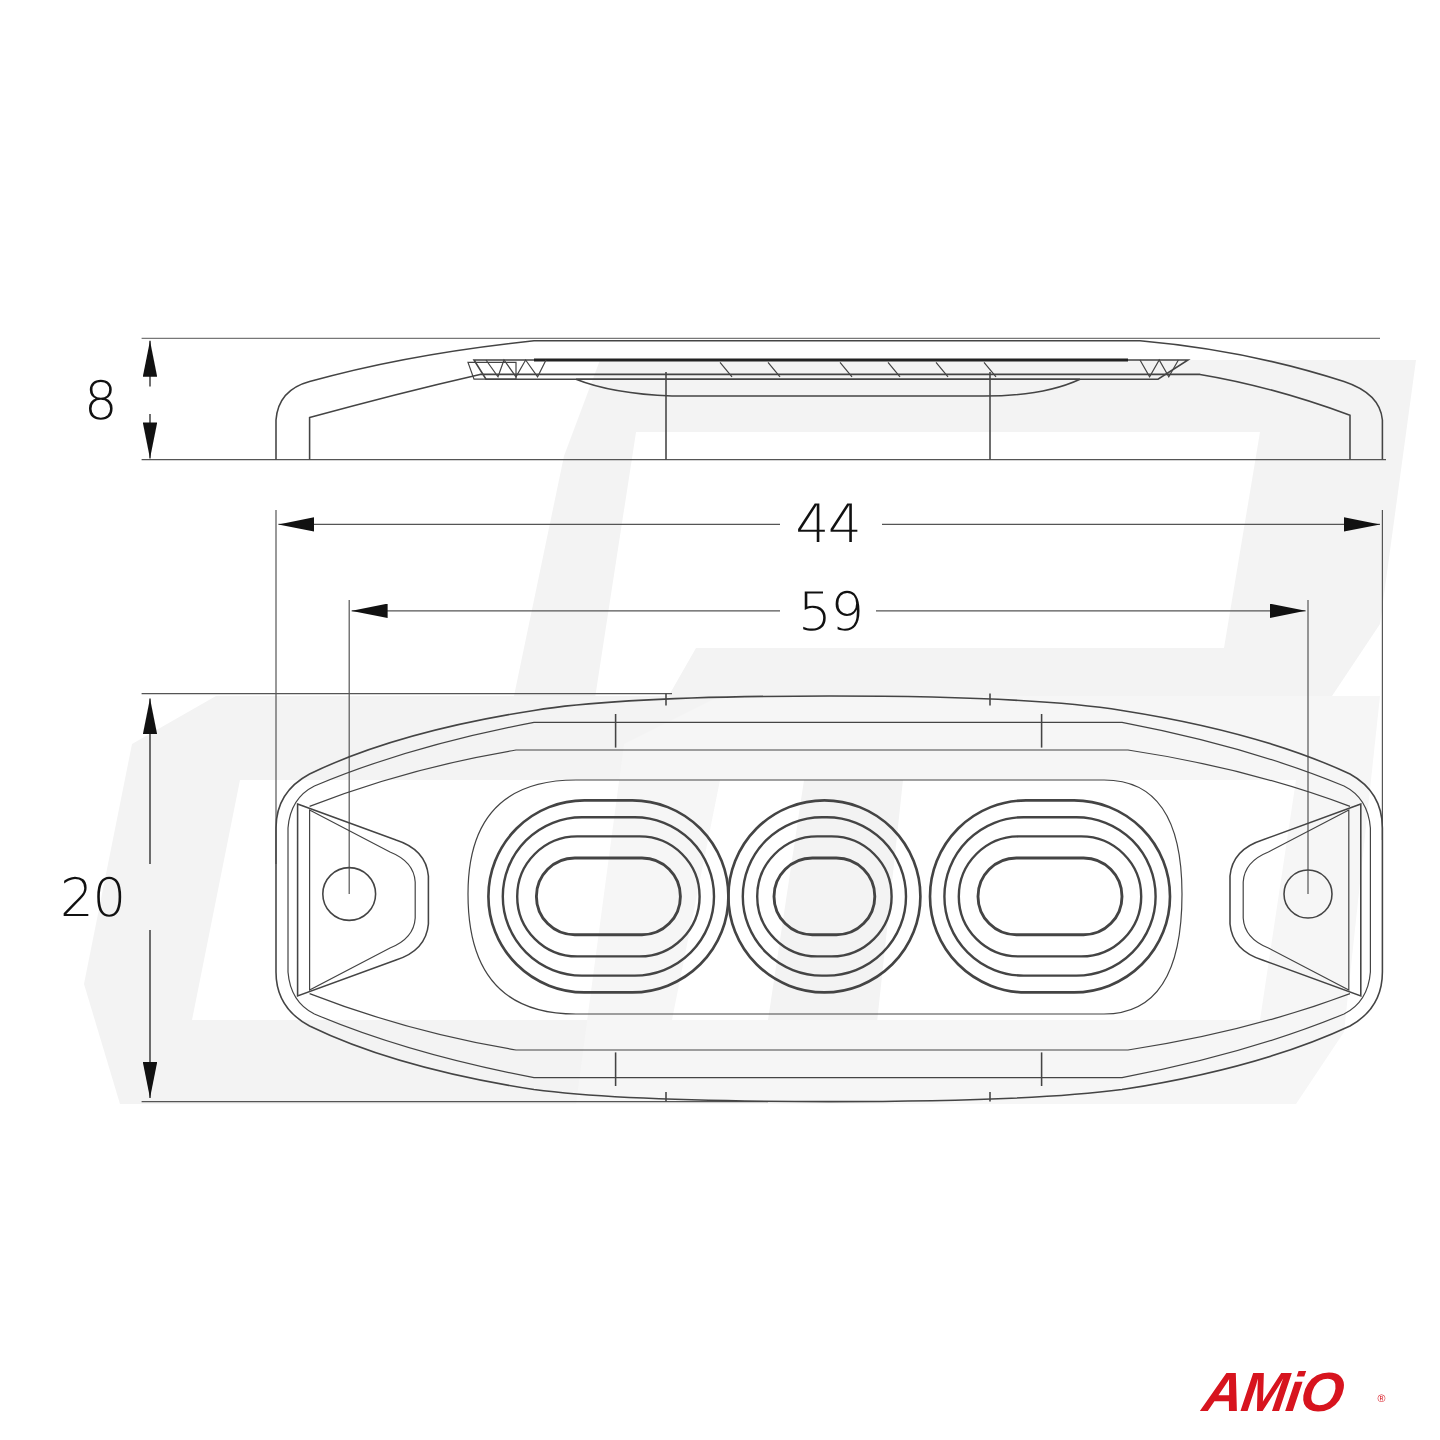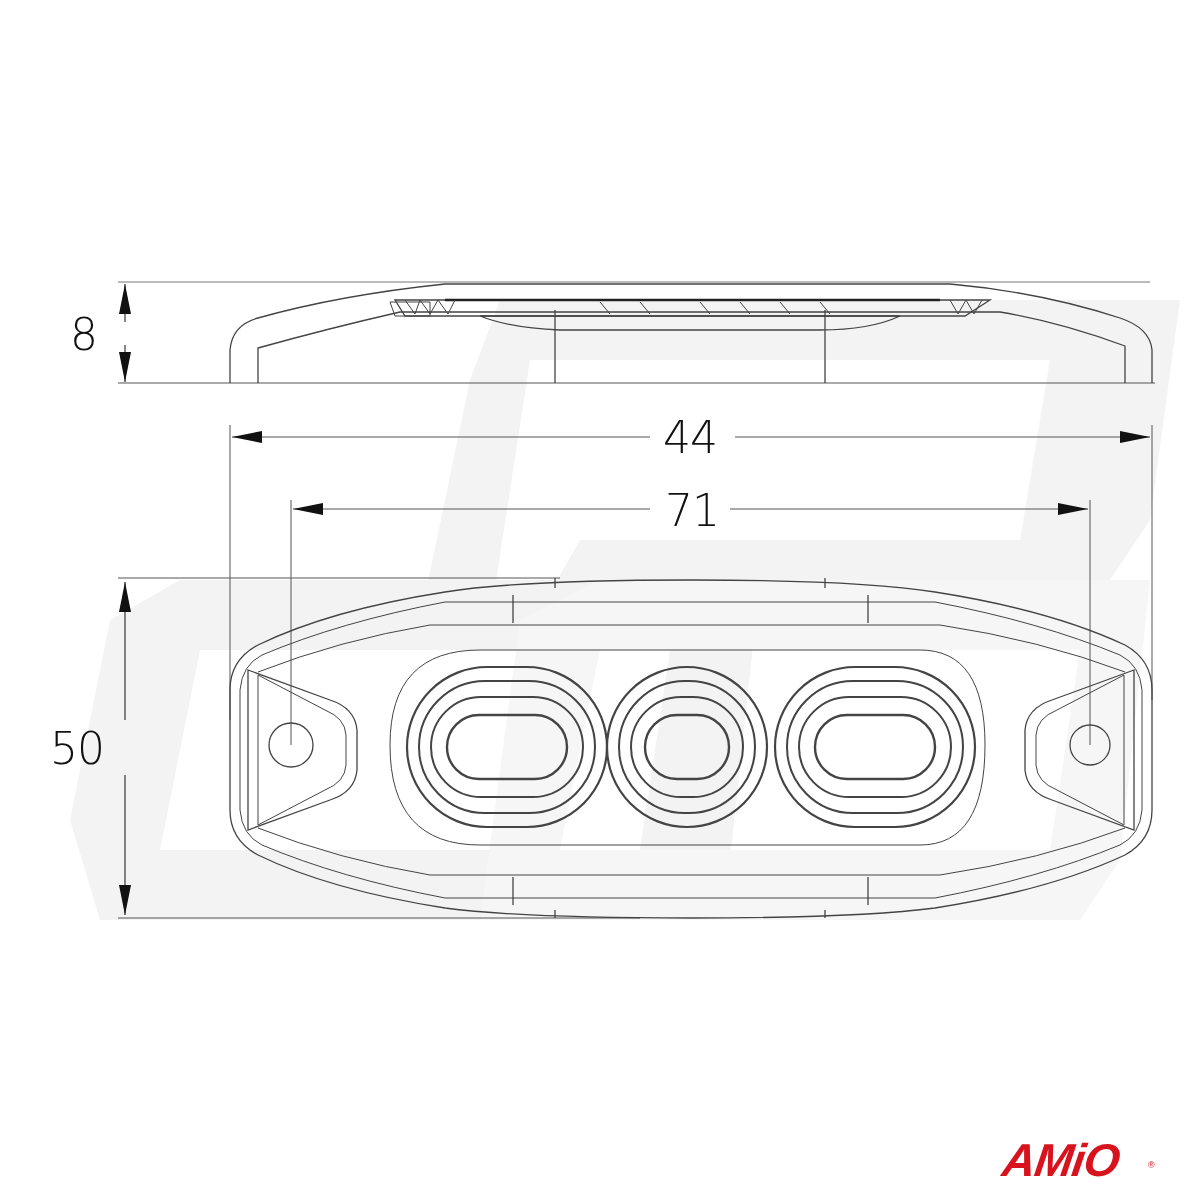--- a/index.html
+++ b/index.html
@@ -113,17 +113,17 @@
       <rect x="775" y="667" width="200" height="160" rx="80" ry="80" stroke-width="2.2"></rect>
       <rect x="787" y="681" width="176" height="132" rx="66" ry="66" stroke-width="2"></rect>
       <rect x="799" y="697" width="152" height="100" rx="50" ry="50" stroke-width="2"></rect>
       <rect x="815" y="715" width="120" height="64" rx="32" ry="32" stroke-width="2.4"></rect>
     </g>
   </g>
 </svg>
 
 <div class="dim-text" style="left:70px; top:313px;">8</div>
 <div class="dim-text" style="left:663px; top:416px;">44</div>
-<div class="dim-text" style="left:665px; top:489px;">71</div>
-<div class="dim-text" style="left:50px; top:727px;">50</div>
+<div class="dim-text" style="left:665px; top:489px;">59</div>
+<div class="dim-text" style="left:50px; top:727px;">20</div>
 
 <div class="logo">AMiO</div>
 <div class="logo-reg">®</div>
 
 </body></html>

